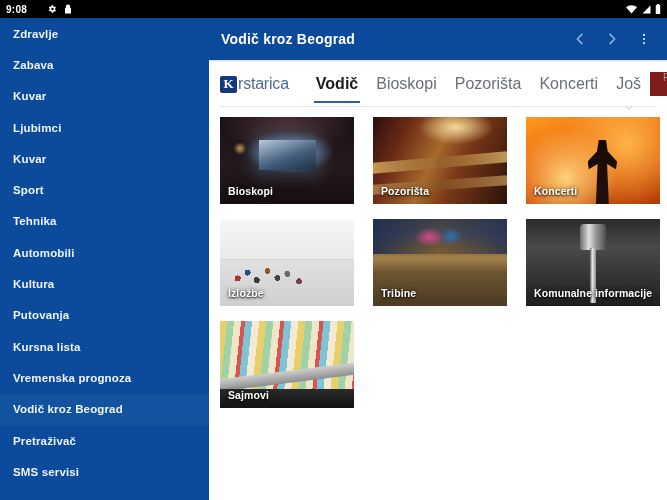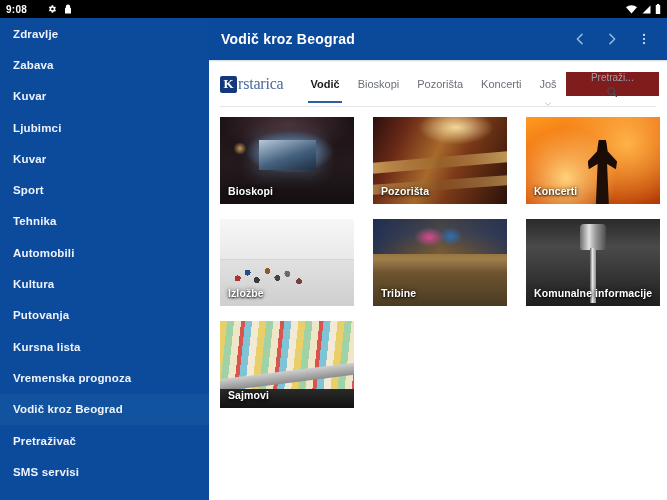--- a/index.html
+++ b/index.html
@@ -66,26 +66,26 @@
   }
   .logo { display: flex; align-items: center; gap: 1px; margin-right: 18px; }
   .logo-badge {
     width: 17px; height: 17px; background: #13387E; border-radius: 2px;
     color: #ffffff; font-size: 13px; font-weight: bold;
     display: flex; align-items: center; justify-content: center;
     font-family: "Liberation Serif", serif;
   }
   .logo-text {
     font-size: 16px; color: #4C6A9B; letter-spacing: -.2px;
-    font-family: Liberation Serif, serif;
+    font-family: Liberation Sans, sans-serif;
   }
   .tabs { display: flex; align-items: center; gap: 0; height: 44px; }
   .tab {
-    position: relative; height: 44px; display: flex; align-items: flex-end;
-    padding: 16px 9px; font-size: 11px; color: #6A6F77; white-space: nowrap;
+    position: relative; height: 44px; display: flex; align-items: center;
+    padding: 0 9px; font-size: 16px; color: #6A6F77; white-space: nowrap;
   }
   .tab.active { color: #1b1b1b; font-weight: bold; }
   .tab.active::after {
     content: ""; position: absolute; left: 7px; right: 7px; bottom: 3px;
     height: 2px; background: #2D5FA8;
   }
   .tab .caret {
     position: absolute; left: 50%; bottom: 6px; transform: translateX(-50%);
     width: 7px; height: 4px;
   }

